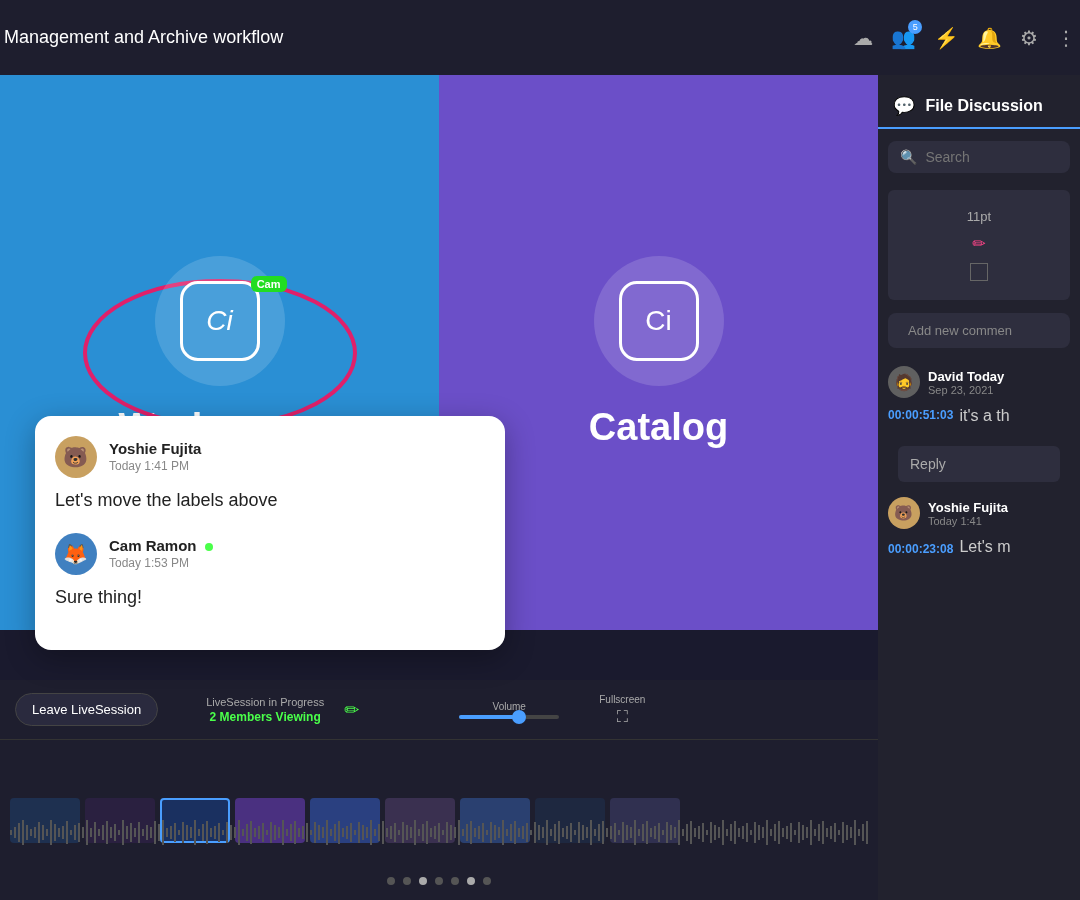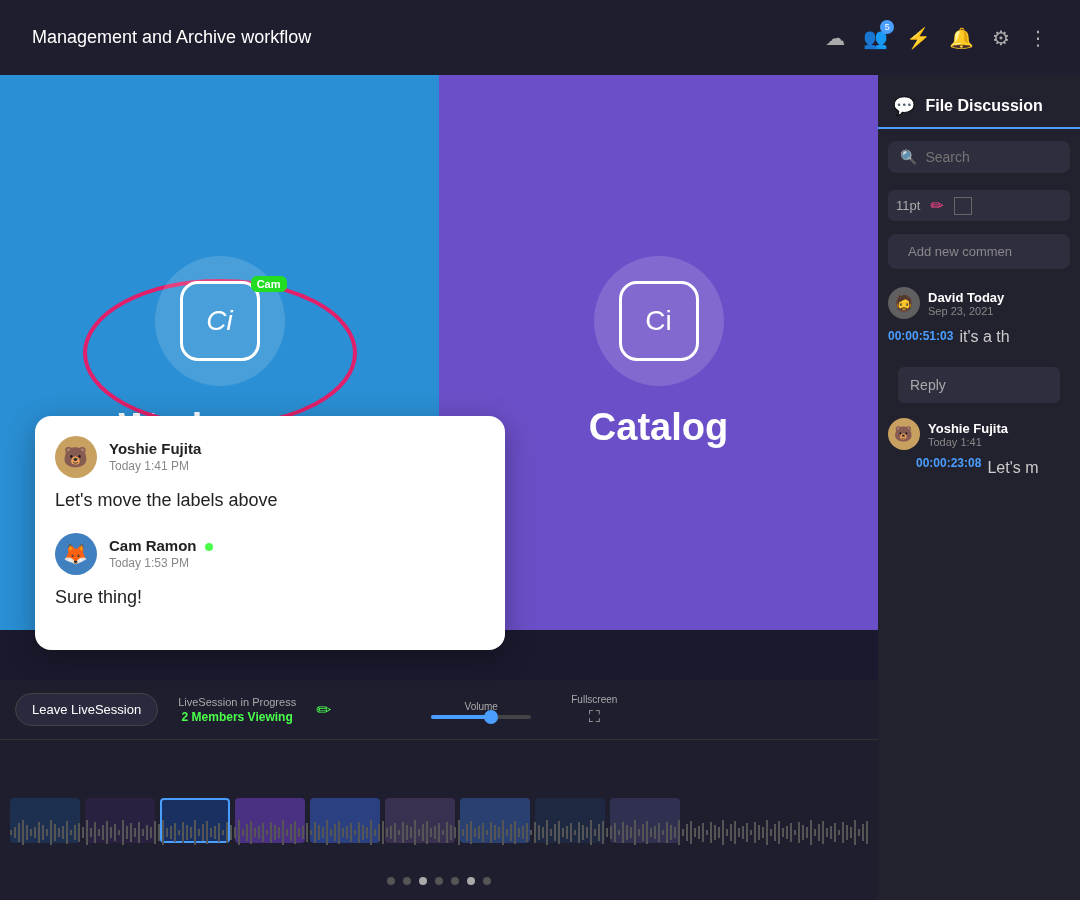--- a/index.html
+++ b/index.html
@@ -13,21 +13,21 @@
     }
 
     
     .top-bar {
       position: absolute;
       top: 0; left: 0; right: 0;
       height: 75px;
       background: #1e1e2e;
       display: flex;
       align-items: center;
-      padding: 0 32px;
+      padding: 0 4px;
       z-index: 10;
     }
     .top-bar-title {
       color: #fff;
       font-size: 18px;
       font-weight: 400;
       flex: 1;
     }
     .top-bar-icons {
       display: flex;
@@ -224,20 +224,21 @@
       font-size: 13px;
       cursor: pointer;
       text-align: right;
     }
 
     .live-session-info {
       display: flex;
       flex-direction: column;
       align-items: center;
       gap: 2px;
+      margin-left: 28px;
     }
     .live-session-text {
       color: #aaa;
       font-size: 11px;
     }
     .members-viewing {
       color: #4aff4a;
       font-size: 12px;
       font-weight: 600;
     }
@@ -472,23 +473,24 @@
       color: #fff;
       font-size: 14px;
       width: 100%;
     }
 
     .font-tools {
       margin: 5px 10px;
       display: flex;
       align-items: center;
       gap: 10px;
-      padding: 6px 8px;
+      padding: 19px 8px;
       background: #2e2e3e;
       border-radius: 6px;
+      flex-direction: column;
     }
 
     .font-size-label {
       color: #aaa;
       font-size: 13px;
     }
 
     .pencil-tool {
       color: #ff4488;
       font-size: 16px;
@@ -1002,19 +1004,19 @@
 
     
     <div class="sidebar-comment" style="margin-top:10px;">
       <div class="sidebar-comment-header">
         <div class="sidebar-avatar-yoshie">🐻</div>
         <div class="sidebar-comment-meta">
           <span class="sidebar-name">Yoshie Fujita</span>
           <span class="sidebar-date">Today  1:41</span>
         </div>
       </div>
-      <div style="display:flex;align-items:flex-start;gap:6px;margin-left:28px;">
+      <div style="display:flex;align-items:flex-end;gap:6px;">
         <span class="sidebar-timestamp">00:00:23:08</span>
         <span class="sidebar-comment-text">Let's m</span>
       </div>
     </div>
   </div>
 </div>
 
 </body></html>

